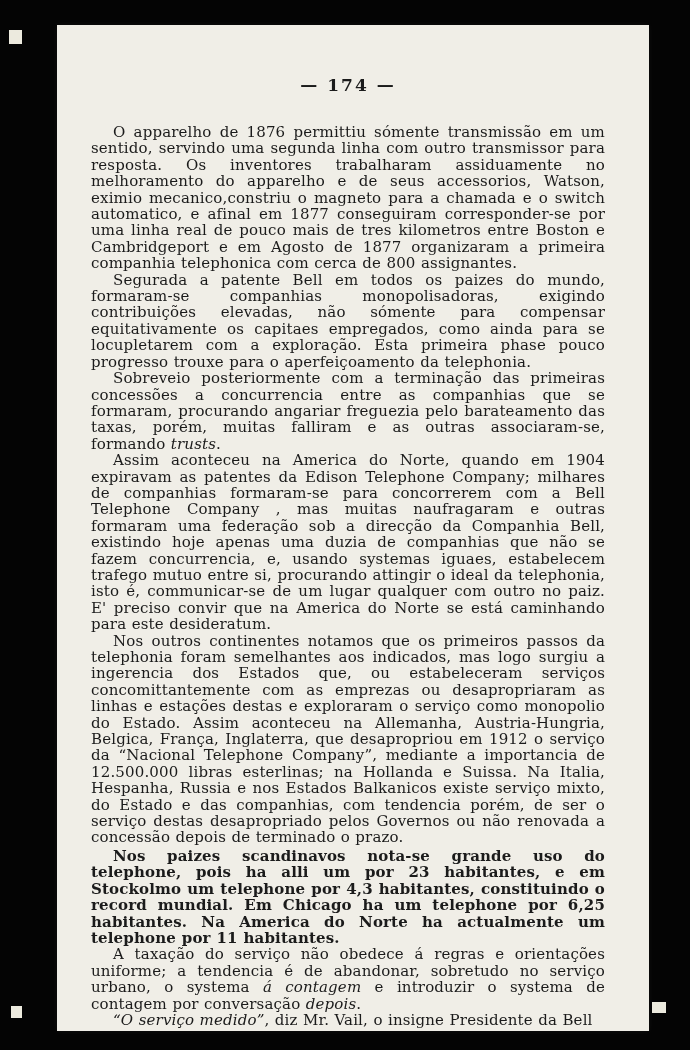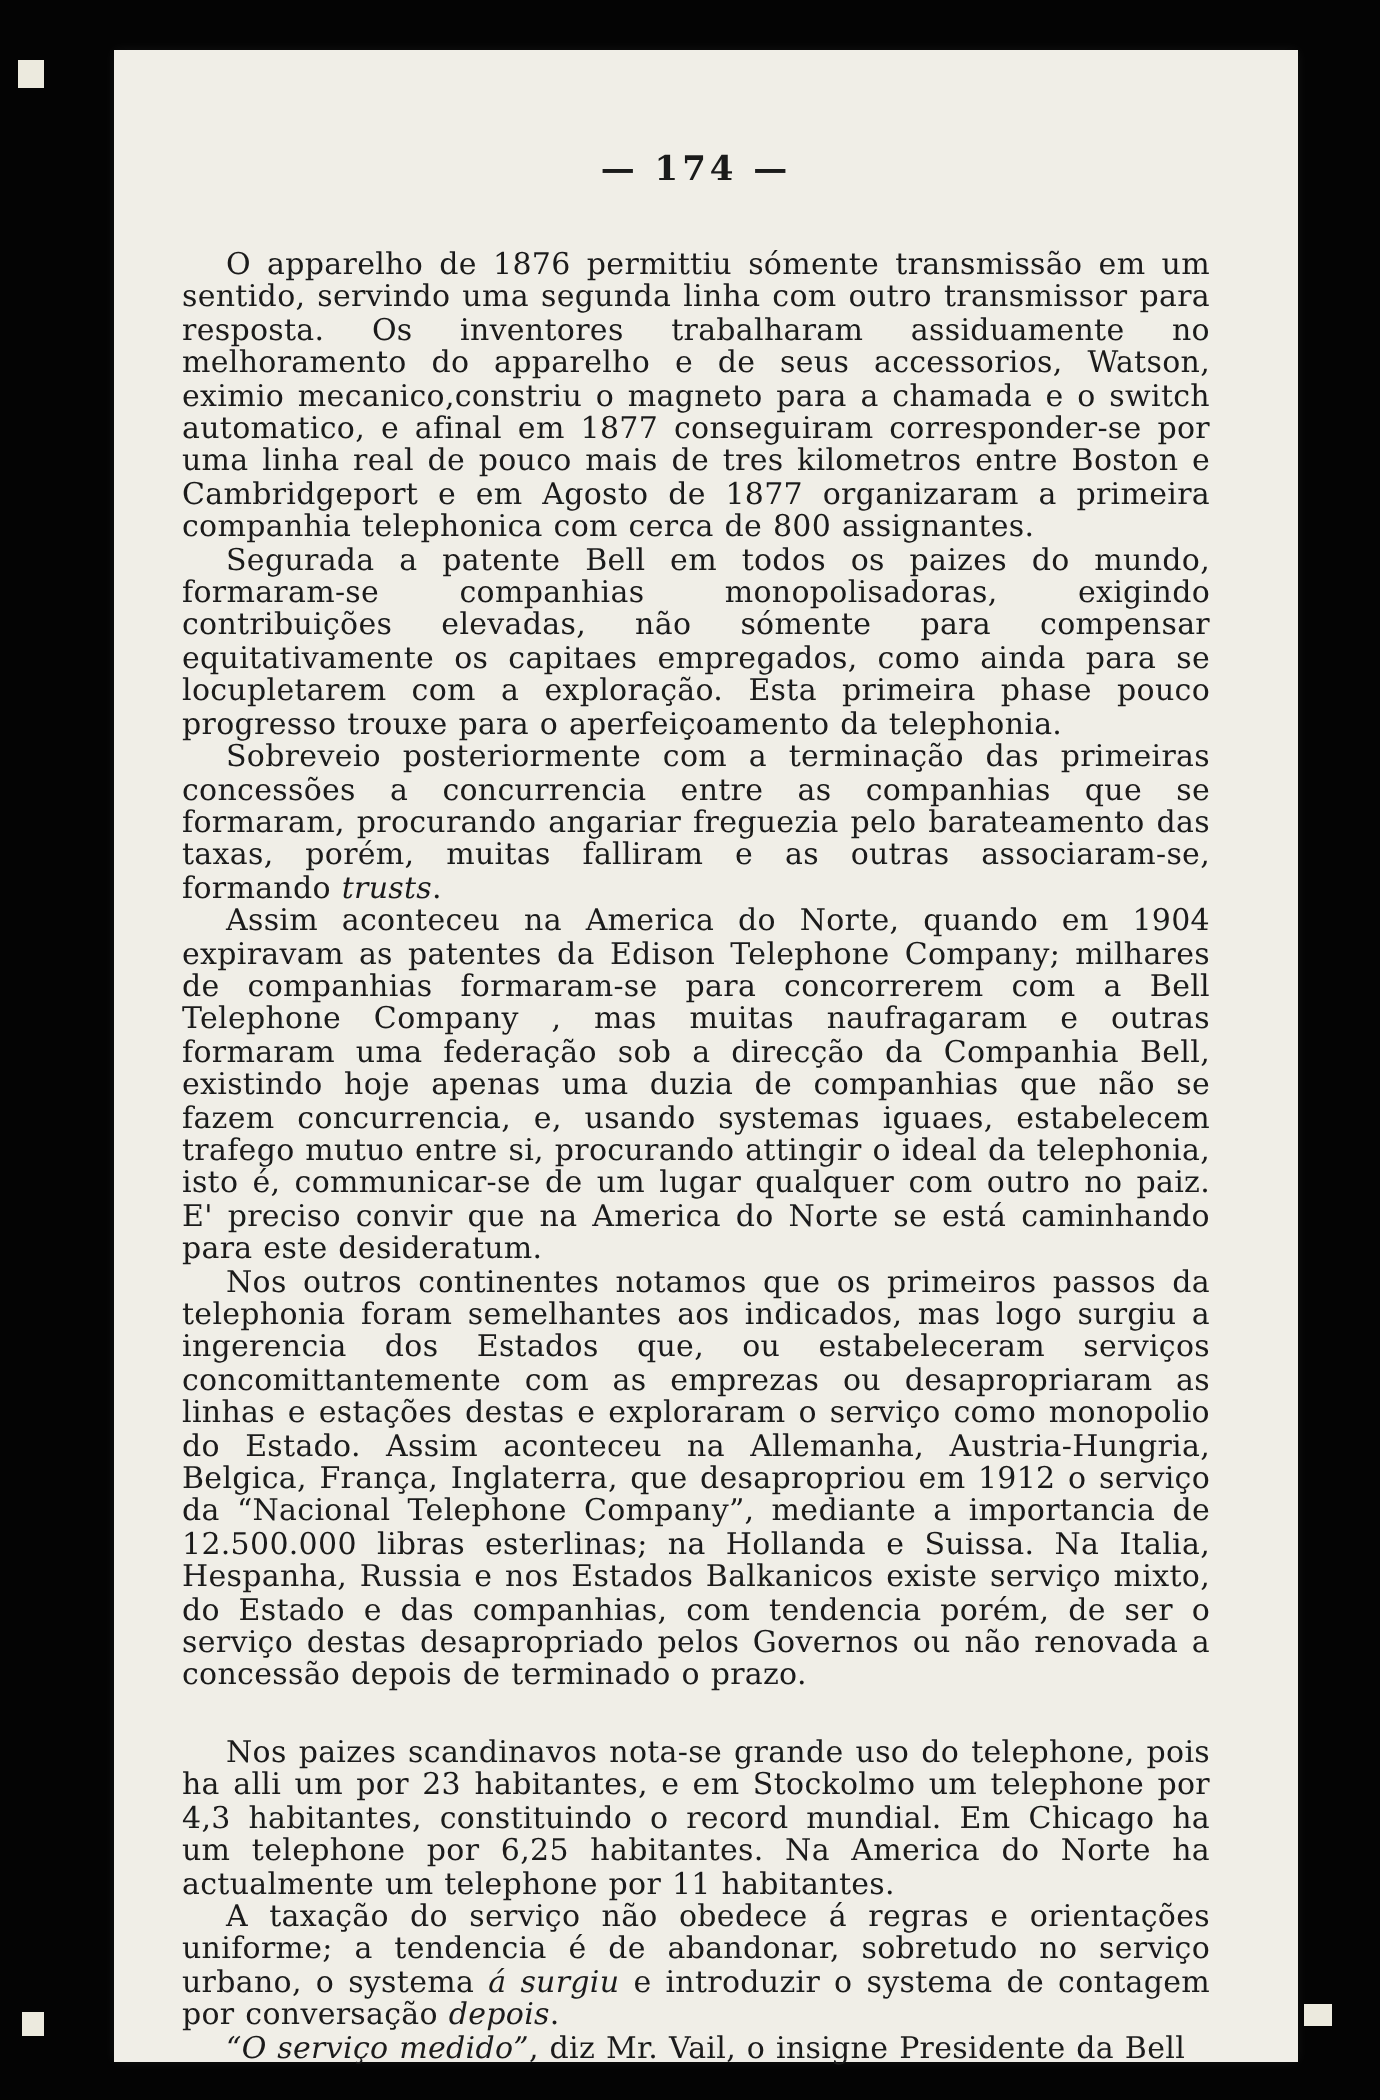--- a/index.html
+++ b/index.html
@@ -32,40 +32,40 @@
     top: 99px; left: 34px; width: 514px;
     color: var(--ink, #1b1b1b);
     font-size: 15px;
     line-height: 16.4px;
     text-align: justify;
     letter-spacing: 0.15px;
     word-spacing: 0.5px;
   }
   p.para { text-indent: 0; }
   p.para.indent { text-indent: 22px; }
-  p.para.gap { margin-top: 22px; }
+  p.para.gap { margin-top: 2px; font-weight: bold; }
   .text-block em { font-style: italic; }
   .speck { position: absolute; background: #eceade; }
   .speck.s1 { left: 9px;  top: 30px;   width: 13px; height: 14px; }
   .speck.s2 { left: 11px; top: 1006px; width: 11px; height: 12px; }
   .speck.s3 { left: 652px;top: 1002px; width: 14px; height: 11px; }
 </style>
 </head>
 <body>
 
 <div class="scan-frame">
   <div class="page">
     <div class="page-number">— 174 —</div>
     <div class="text-block">
         <p class="para indent"><span>O apparelho de 1876 permittiu sómente transmissão em um sentido, servindo uma segunda linha com outro transmissor para resposta. Os inventores trabalharam assiduamente no melhoramento do apparelho e de seus accessorios, Watson, eximio mecanico,constriu o magneto para a chamada e o switch automatico, e afinal em 1877 conseguiram corresponder-se por uma linha real de pouco mais de tres kilometros entre Boston e Cambridgeport e em Agosto de 1877 organizaram a primeira companhia telephonica com cerca de 800 assignantes.</span></p>
         <p class="para indent"><span>Segurada a patente Bell em todos os paizes do mundo, formaram-se companhias monopolisadoras, exigindo contribuições elevadas, não sómente para compensar equitativamente os capitaes empregados, como ainda para se locupletarem com a exploração. Esta primeira phase pouco progresso trouxe para o aperfeiçoamento da telephonia.</span></p>
         <p class="para indent"><span>Sobreveio posteriormente com a terminação das primeiras concessões a concurrencia entre as companhias que se formaram, procurando angariar freguezia pelo barateamento das taxas, porém, muitas falliram e as outras associaram-se, formando </span><em>trusts</em><span>.</span></p>
         <p class="para indent"><span>Assim aconteceu na America do Norte, quando em 1904 expiravam as patentes da Edison Telephone Company; milhares de companhias formaram-se para concorrerem com a Bell Telephone Company , mas muitas naufragaram e outras formaram uma federação sob a direcção da Companhia Bell, existindo hoje apenas uma duzia de companhias que não se fazem concurrencia, e, usando systemas iguaes, estabelecem trafego mutuo entre si, procurando attingir o ideal da telephonia, isto é, communicar-se de um lugar qualquer com outro no paiz. E' preciso convir que na America do Norte se está caminhando para este desideratum.</span></p>
         <p class="para indent"><span>Nos outros continentes notamos que os primeiros passos da telephonia foram semelhantes aos indicados, mas logo surgiu a ingerencia dos Estados que, ou estabeleceram serviços concomittantemente com as emprezas ou desapropriaram as linhas e estações destas e exploraram o serviço como monopolio do Estado. Assim aconteceu na Allemanha, Austria-Hungria, Belgica, França, Inglaterra, que desapropriou em 1912 o serviço da “Nacional Telephone Company”, mediante a importancia de 12.500.000 libras esterlinas; na Hollanda e Suissa. Na Italia, Hespanha, Russia e nos Estados Balkanicos existe serviço mixto, do Estado e das companhias, com tendencia porém, de ser o serviço destas desapropriado pelos Governos ou não renovada a concessão depois de terminado o prazo.</span></p>
         <p class="para indent gap"><span>Nos paizes scandinavos nota-se grande uso do telephone, pois ha alli um por 23 habitantes, e em Stockolmo um telephone por 4,3 habitantes, constituindo o record mundial. Em Chicago ha um telephone por 6,25 habitantes. Na America do Norte ha actualmente um telephone por 11 habitantes.</span></p>
-        <p class="para indent"><span>A taxação do serviço não obedece á regras e orientações uniforme; a tendencia é de abandonar, sobretudo no serviço urbano, o systema </span><em>á surgiu</em><span> e introduzir o systema de contagem por conversação </span><em>depois</em><span>.</span></p>
+        <p class="para indent"><span>A taxação do serviço não obedece á regras e orientações uniforme; a tendencia é de abandonar, sobretudo no serviço urbano, o systema </span><em>á contagem</em><span> e introduzir o systema de contagem por conversação </span><em>depois</em><span>.</span></p>
         <p class="para indent"><em>“O serviço medido”</em><span>, diz Mr. Vail, o insigne Presidente da Bell</span></p>
       </div>
   </div>
   <div class="speck s1"></div>
   <div class="speck s2"></div>
   <div class="speck s3"></div>
 </div>
 
 </body></html>

